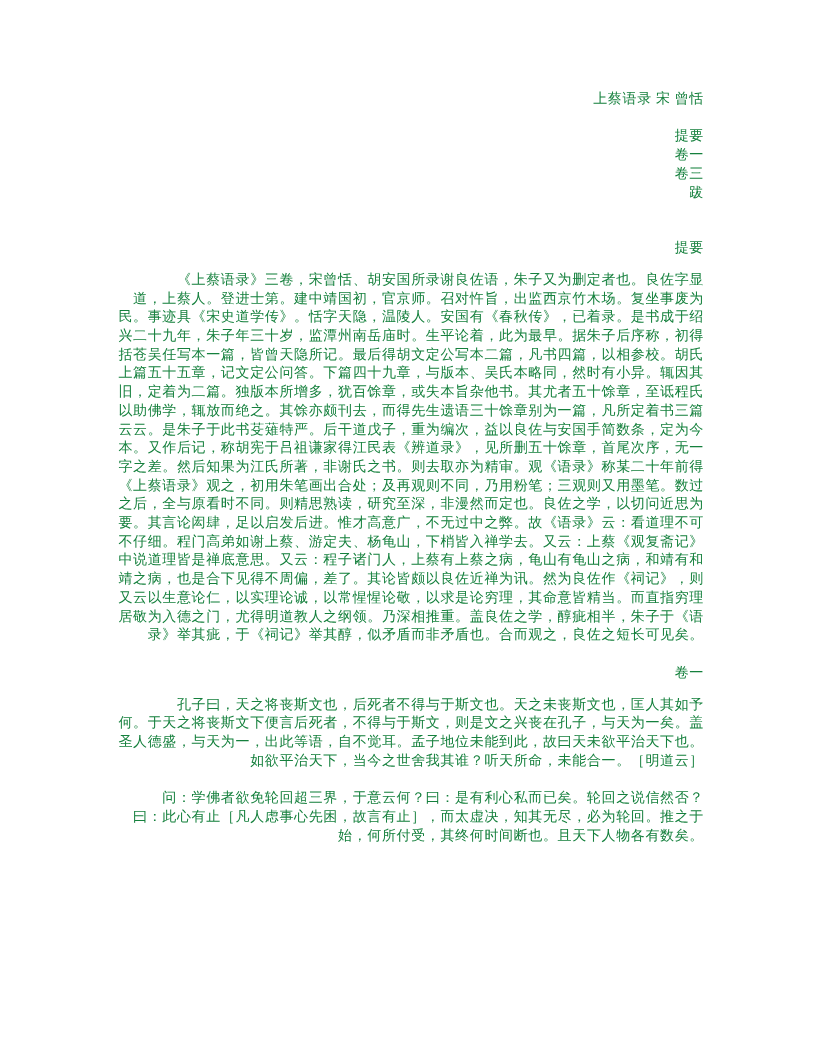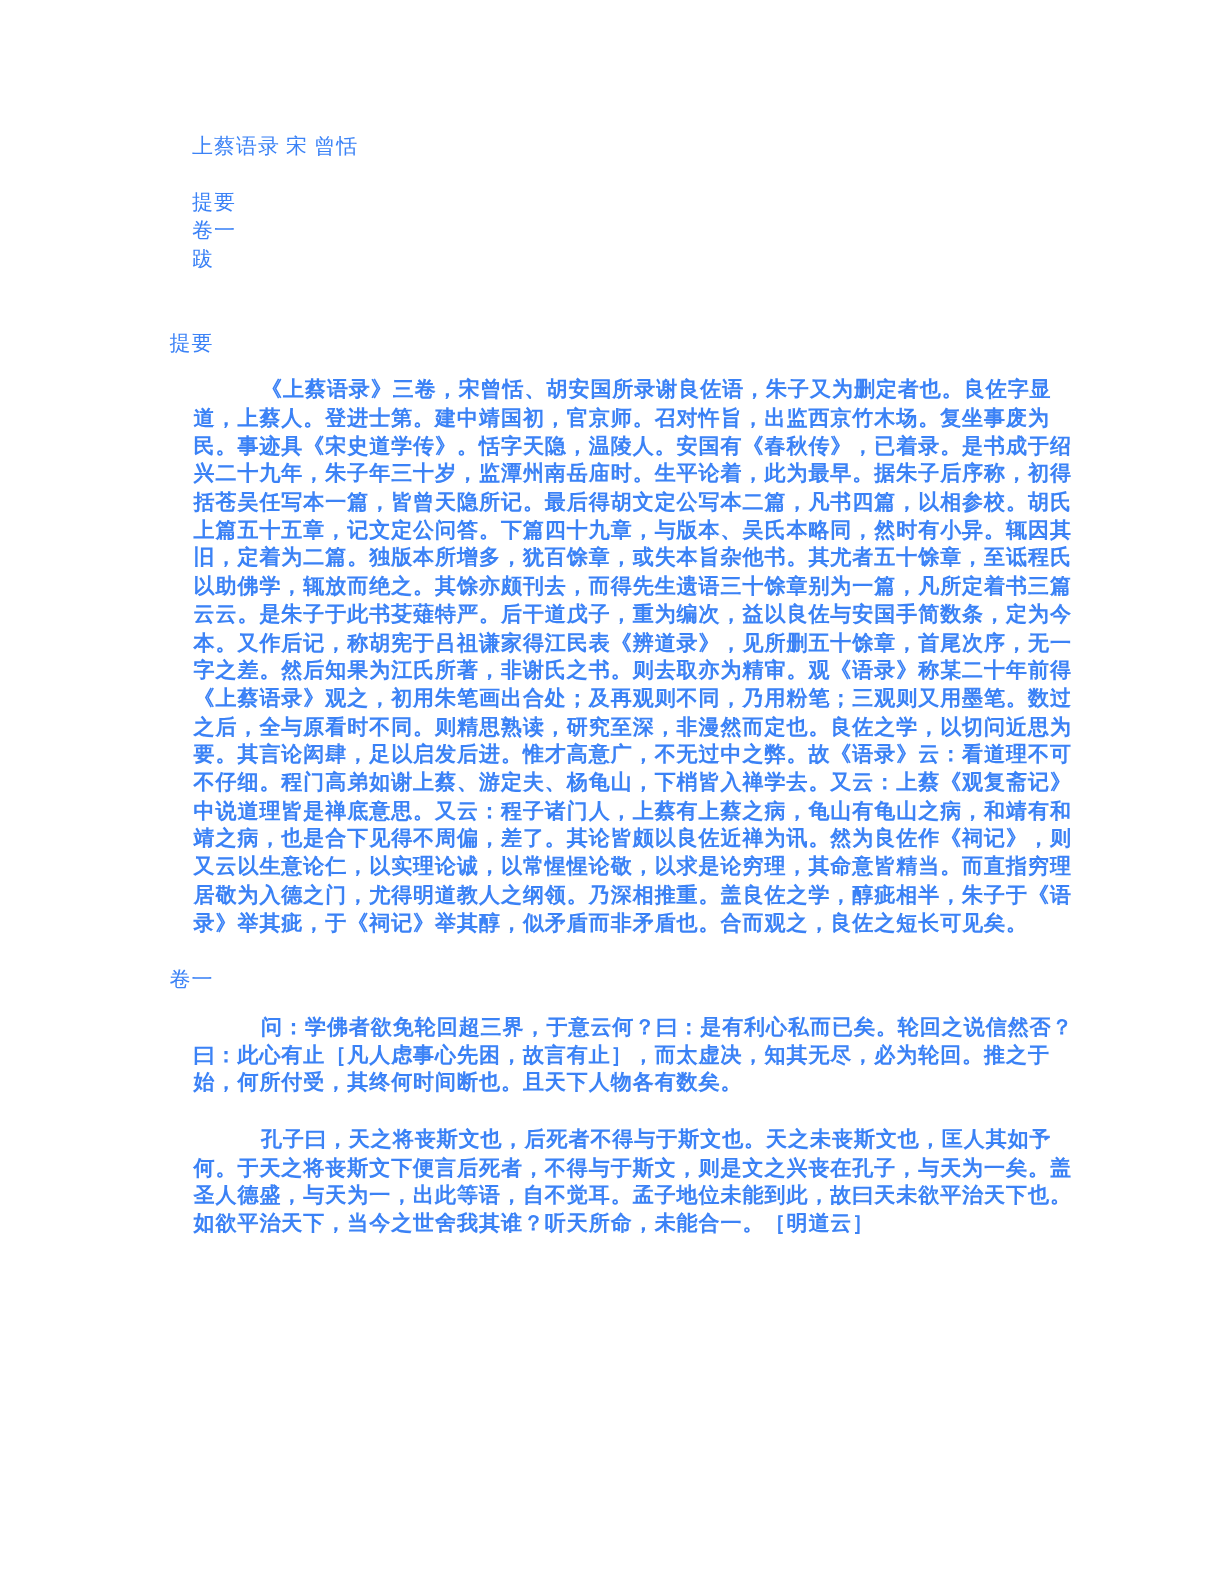--- a/index.html
+++ b/index.html
@@ -8,29 +8,29 @@
     background: #ffffff;
   }
   body {
     width: 816px;
     height: 1056px;
     position: relative;
     overflow: hidden;
   }
   .page {
     position: absolute;
-    left: 113px;
+    left: 88px;
     top: 90px;
     width: 616px;
-    color: #3b82f6;
+    color: #15803d;
     font-family: "Liberation Serif", "DejaVu Serif", serif;
     font-size: 14px;
     line-height: 18.7px;
     letter-spacing: 0.64px;
-    text-align: left;
+    text-align: right;
     word-break: normal;
     overflow-wrap: break-word;
   }
   .doc-title {
     font-size: 14px;
     font-weight: normal;
     margin: 0 0 18.7px 0;
     padding-left: 15px;
   }
   .toc {
@@ -41,39 +41,39 @@
     margin: 0;
   }
   .sec-heading {
     font-size: 14px;
     font-weight: normal;
     margin: 0 0 13px 0;
   }
   .para {
     margin: 0 0 19px 16px;
     text-indent: 45px;
-    font-weight: bold;
   }
 </style>
 </head>
 <body>
 
 <div class="page">
   <h1 class="doc-title">上蔡语录 宋 曾恬</h1>
 
   <nav class="toc">
       <div class="toc-item">提要</div>
       <div class="toc-item">卷一</div>
+      <div class="toc-item">卷三</div>
       <div class="toc-item">跋</div>
     </nav>
 
   <div>
       <section>
         <h2 class="sec-heading">提要</h2>
         <p class="para">《上蔡语录》三卷，宋曾恬、胡安国所录谢良佐语，朱子又为删定者也。良佐字显道，上蔡人。登进士第。建中靖国初，官京师。召对忤旨，出监西京竹木场。复坐事废为民。事迹具《宋史道学传》。恬字天隐，温陵人。安国有《春秋传》，已着录。是书成于绍兴二十九年，朱子年三十岁，监潭州南岳庙时。生平论着，此为最早。据朱子后序称，初得括苍吴任写本一篇，皆曾天隐所记。最后得胡文定公写本二篇，凡书四篇，以相参校。胡氏上篇五十五章，记文定公问答。下篇四十九章，与版本、吴氏本略同，然时有小异。辄因其旧，定着为二篇。独版本所增多，犹百馀章，或失本旨杂他书。其尤者五十馀章，至诋程氏以助佛学，辄放而绝之。其馀亦颇刊去，而得先生遗语三十馀章别为一篇，凡所定着书三篇云云。是朱子于此书芟薙特严。后干道戊子，重为编次，益以良佐与安国手简数条，定为今本。又作后记，称胡宪于吕祖谦家得江民表《辨道录》，见所删五十馀章，首尾次序，无一字之差。然后知果为江氏所著，非谢氏之书。则去取亦为精审。观《语录》称某二十年前得《上蔡语录》观之，初用朱笔画出合处；及再观则不同，乃用粉笔；三观则又用墨笔。数过之后，全与原看时不同。则精思熟读，研究至深，非漫然而定也。良佐之学，以切问近思为要。其言论闳肆，足以启发后进。惟才高意广，不无过中之弊。故《语录》云：看道理不可不仔细。程门高弟如谢上蔡、游定夫、杨龟山，下梢皆入禅学去。又云：上蔡《观复斋记》中说道理皆是禅底意思。又云：程子诸门人，上蔡有上蔡之病，龟山有龟山之病，和靖有和靖之病，也是合下见得不周偏，差了。其论皆颇以良佐近禅为讯。然为良佐作《祠记》，则又云以生意论仁，以实理论诚，以常惺惺论敬，以求是论穷理，其命意皆精当。而直指穷理居敬为入德之门，尤得明道教人之纲领。乃深相推重。盖良佐之学，醇疵相半，朱子于《语录》举其疵，于《祠记》举其醇，似矛盾而非矛盾也。合而观之，良佐之短长可见矣。</p>
       </section>
       <section>
         <h2 class="sec-heading">卷一</h2>
+        <p class="para">孔子曰，天之将丧斯文也，后死者不得与于斯文也。天之未丧斯文也，匡人其如予何。于天之将丧斯文下便言后死者，不得与于斯文，则是文之兴丧在孔子，与天为一矣。盖圣人德盛，与天为一，出此等语，自不觉耳。孟子地位未能到此，故曰天未欲平治天下也。如欲平治天下，当今之世舍我其谁？听天所命，未能合一。［明道云］</p>
         <p class="para">问：学佛者欲免轮回超三界，于意云何？曰：是有利心私而已矣。轮回之说信然否？曰：此心有止［凡人虑事心先困，故言有止］，而太虚决，知其无尽，必为轮回。推之于始，何所付受，其终何时间断也。且天下人物各有数矣。</p>
-        <p class="para">孔子曰，天之将丧斯文也，后死者不得与于斯文也。天之未丧斯文也，匡人其如予何。于天之将丧斯文下便言后死者，不得与于斯文，则是文之兴丧在孔子，与天为一矣。盖圣人德盛，与天为一，出此等语，自不觉耳。孟子地位未能到此，故曰天未欲平治天下也。如欲平治天下，当今之世舍我其谁？听天所命，未能合一。［明道云］</p>
       </section>
     </div>
 </div>
 
 </body></html>

